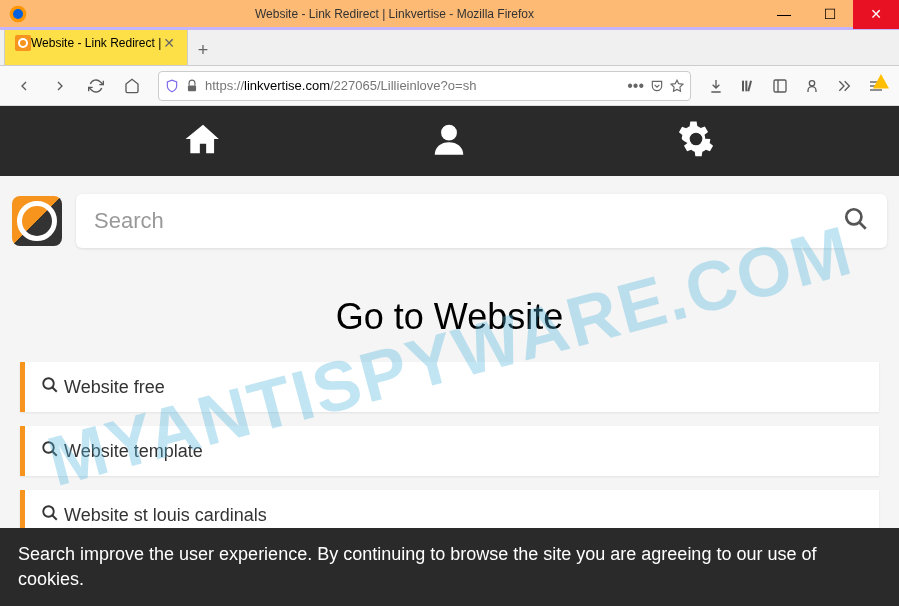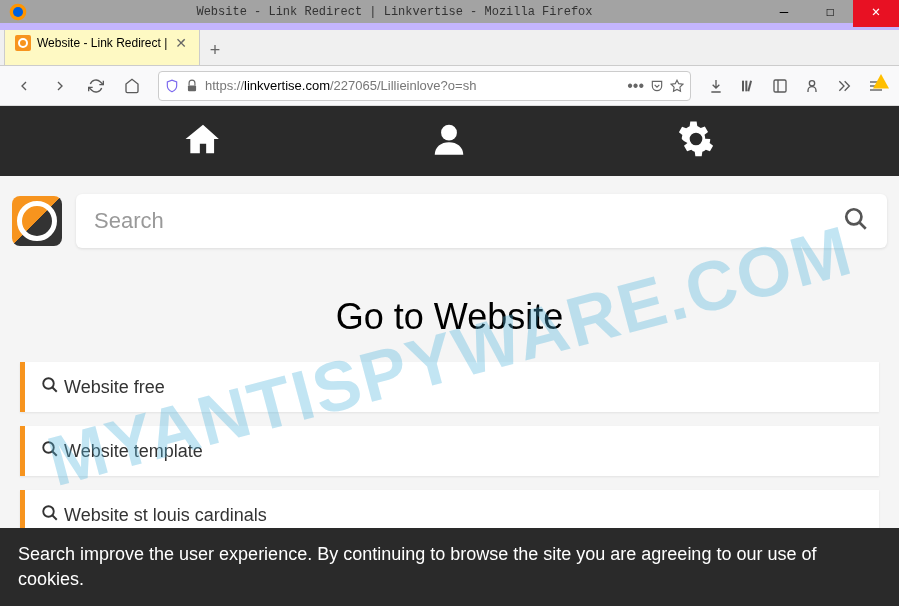--- a/index.html
+++ b/index.html
@@ -1,28 +1,28 @@
 <!DOCTYPE html>
 <html><head>
   <meta charset="utf-8">
   <style>
     * { margin: 0; padding: 0; box-sizing: border-box; }
     body { font-family: Arial, sans-serif; width: 899px; height: 606px; overflow: hidden; background: #fff; position: relative; }
     
     
-    .titlebar { height: 30px; background: #a3a3a3; border-bottom: 7px solid #c4b5fd; display: flex; align-items: center; position: relative; font-family: Liberation Mono, monospace; }
+    .titlebar { height: 30px; background: #fdba74; border-bottom: 3px solid #c4b5fd; display: flex; align-items: center; position: relative; }
     .titlebar-icon { width: 20px; height: 20px; margin-left: 8px; }
     .titlebar-title { flex: 1; text-align: center; font-size: 12px; color: #333; }
     .window-controls { display: flex; }
     .window-btn { width: 46px; height: 30px; display: flex; align-items: center; justify-content: center; font-size: 14px; cursor: pointer; }
     .window-btn.close { background: #e81123; color: #fff; }
     
     
     .tabbar { height: 36px; background: #f0f0f0; display: flex; align-items: flex-end; padding: 0 4px; border-bottom: 1px solid #ccc; }
-    .tab { background: #fef9c3; border: 1px solid #ccc; border-bottom: none; border-radius: 4px 4px 0 0; padding: 14px 10px; display: flex; align-items: center; gap: 6px; font-size: 12px; max-width: 200px; }
+    .tab { background: #fde047; border: 1px solid #ccc; border-bottom: none; border-radius: 4px 4px 0 0; padding: 14px 10px; display: flex; align-items: center; font-size: 12px; max-width: 200px; }
     .tab-favicon { width: 16px; height: 16px; }
     .tab-title { flex: 1; white-space: nowrap; overflow: hidden; text-overflow: ellipsis; }
     .tab-close { font-size: 14px; color: #666; cursor: pointer; padding: 0 2px; }
     .new-tab { width: 30px; height: 30px; display: flex; align-items: center; justify-content: center; font-size: 18px; color: #666; cursor: pointer; }
     
     
     .toolbar { height: 40px; background: #f9f9fa; display: flex; align-items: center; padding: 0 8px; gap: 4px; border-bottom: 1px solid #ddd; }
     .nav-btn { width: 32px; height: 32px; display: flex; align-items: center; justify-content: center; color: #5a5a5a; cursor: pointer; border-radius: 4px; }
     .nav-btn svg { width: 16px; height: 16px; }
     .urlbar { flex: 1; height: 30px; background: #fff; border: 1px solid #ccc; border-radius: 4px; display: flex; align-items: center; padding: 0 6px; gap: 6px; margin: 0 6px; }

